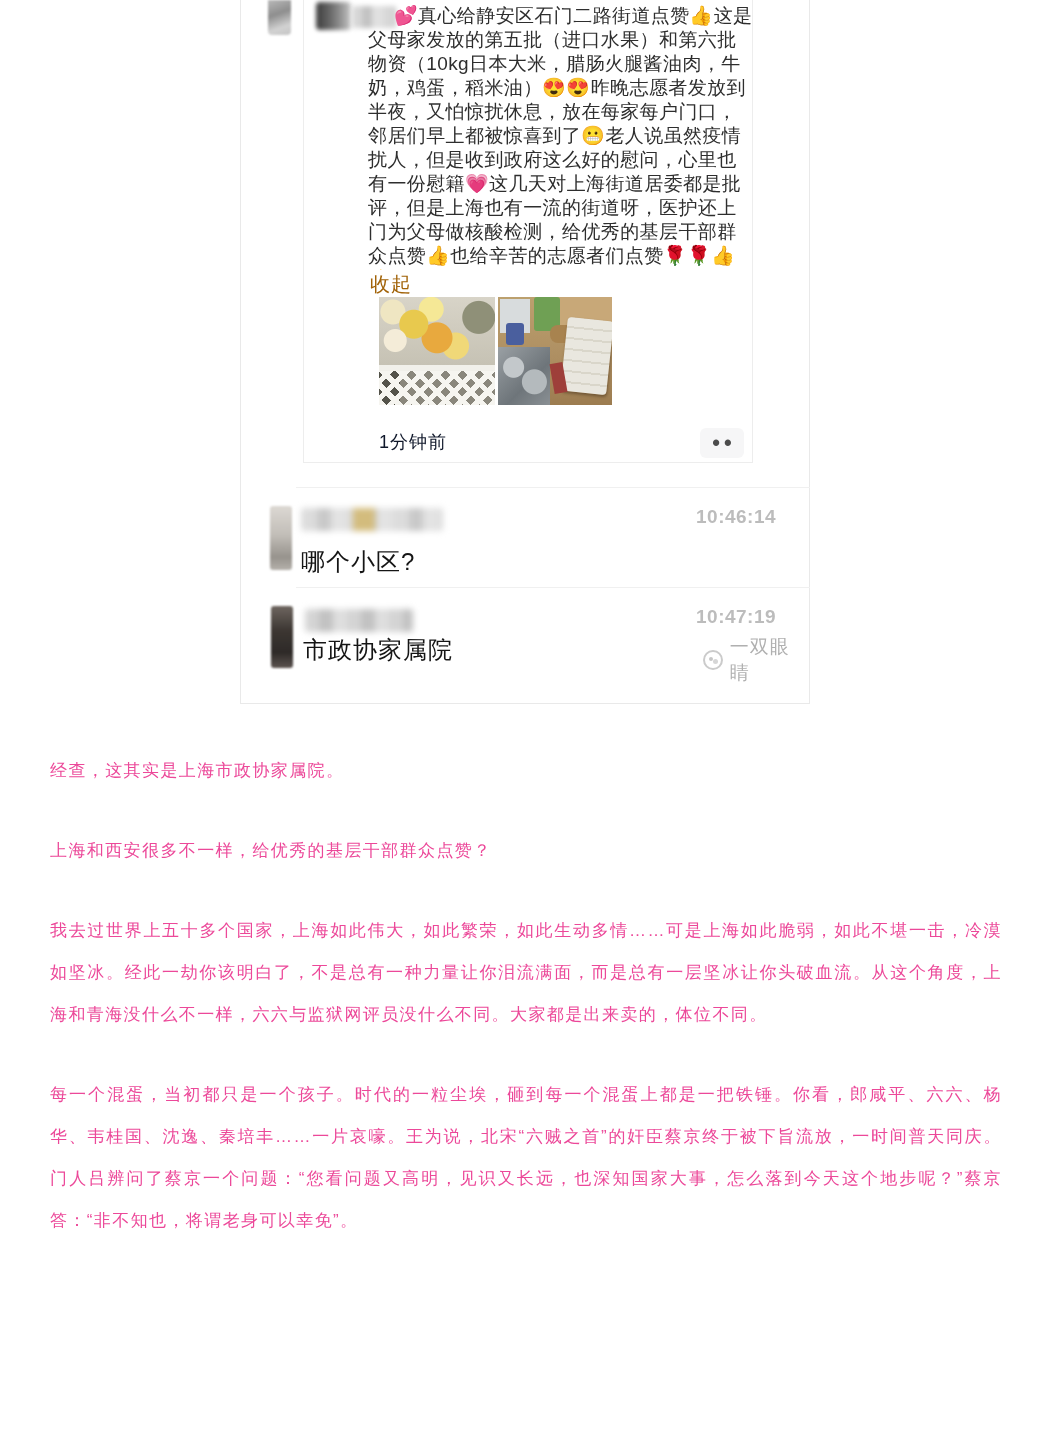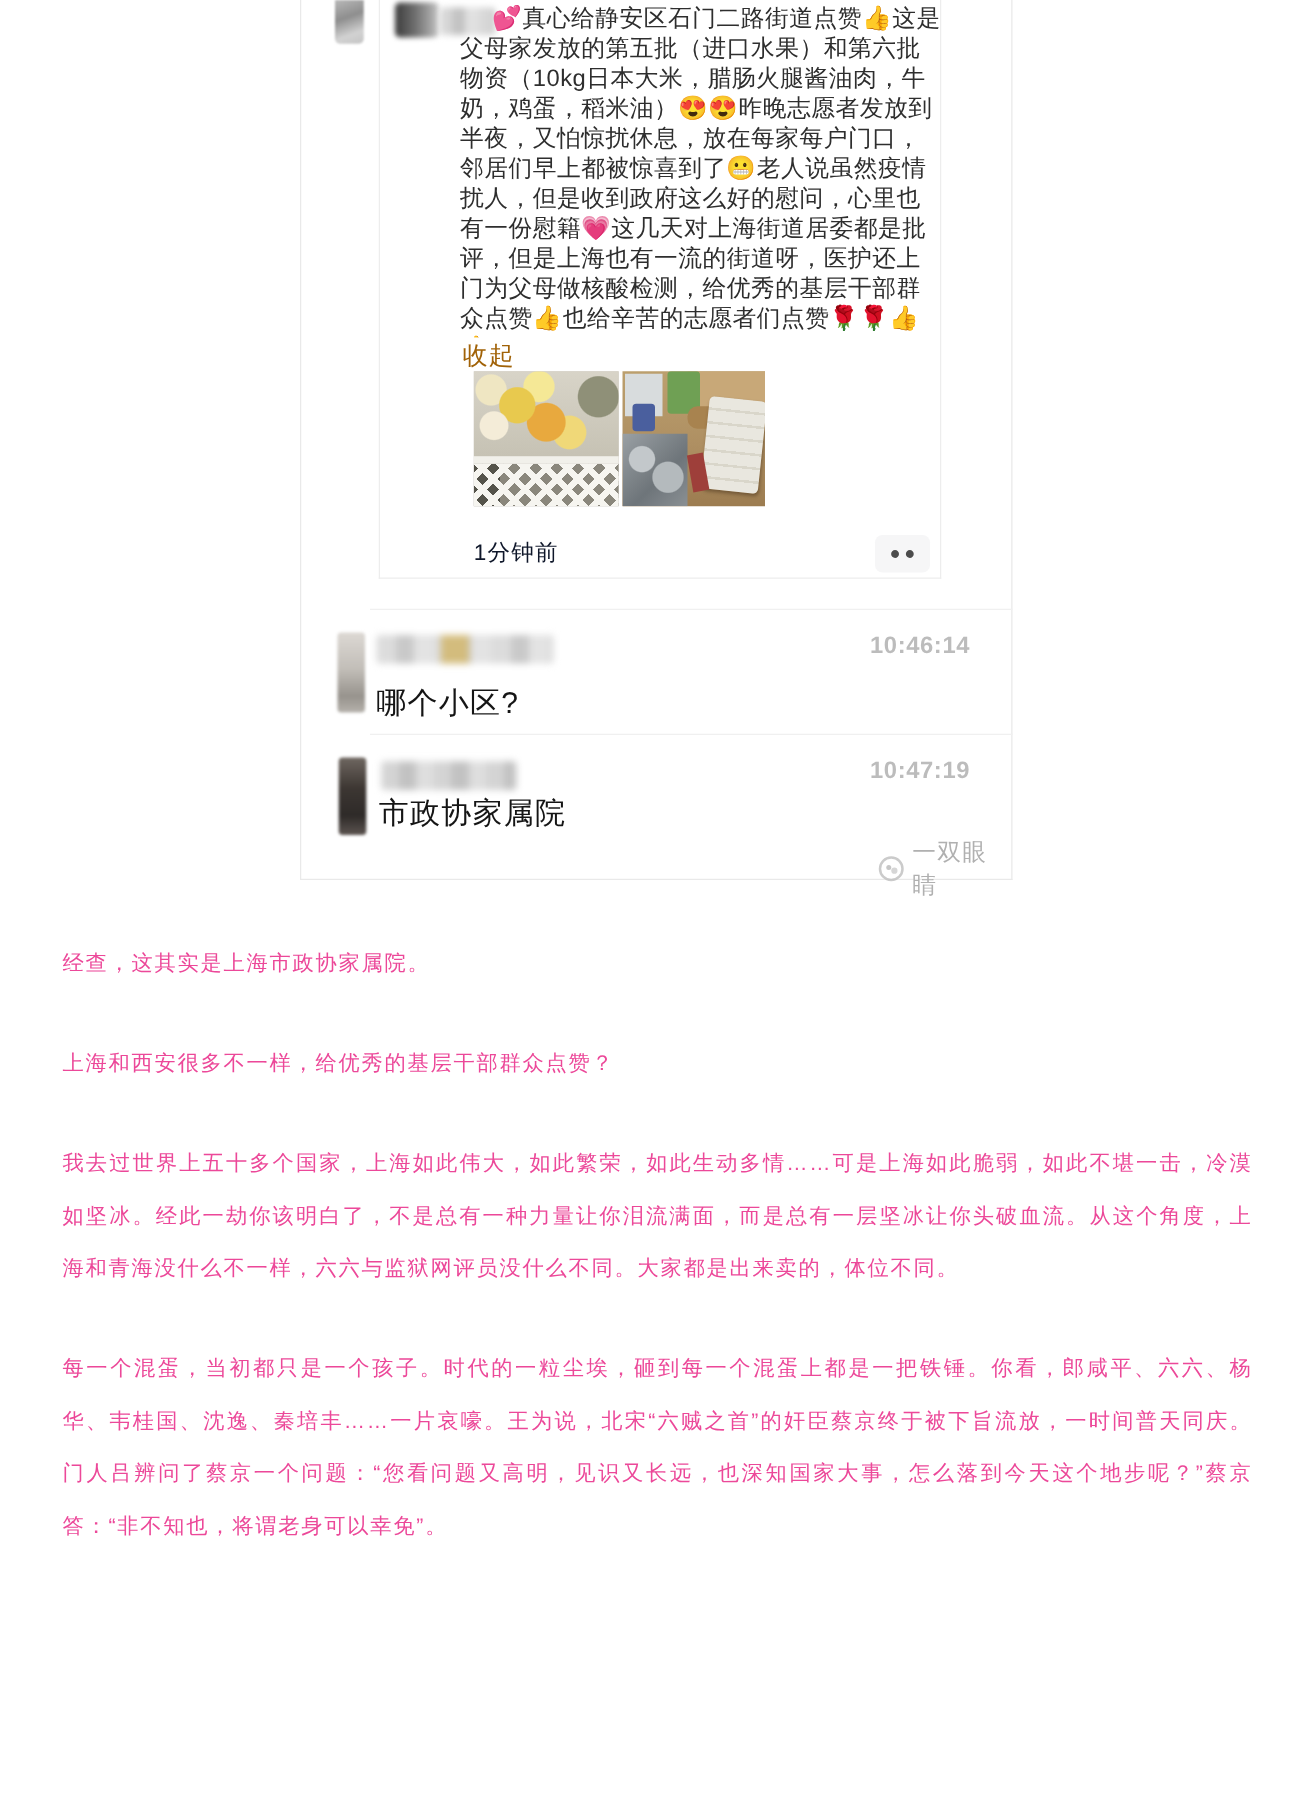--- a/index.html
+++ b/index.html
@@ -129,21 +129,21 @@
   }
   .t2 { top: 506px; }
   .t3 { top: 606px; }
   .msg-text {
     position: absolute; font-size: 24px; color: #151515; letter-spacing: 1px;
   }
   .x2 { left: 60px; top: 530px; margin-top: 16px; }
   .x3 { left: 62px; top: 634px; }
 
   .watermark {
-    position: absolute; left: 462px; top: 669px;
+    position: absolute; left: 462px; top: 634px;
     display: flex; align-items: center; gap: 7px;
     color: #b0b0b0; font-size: 19px; letter-spacing: 1px;
   }
   .wm-icon {
     display: inline-block; width: 20px; height: 20px;
     border: 2px solid #c2c2c2; border-radius: 50%;
     position: relative; opacity: 0.85;
   }
   .wm-icon::before {
     content: ""; position: absolute; left: 4px; top: 5px;

